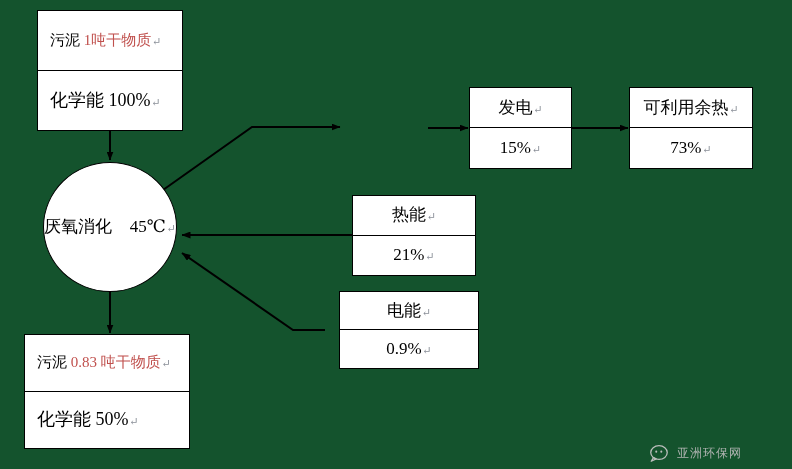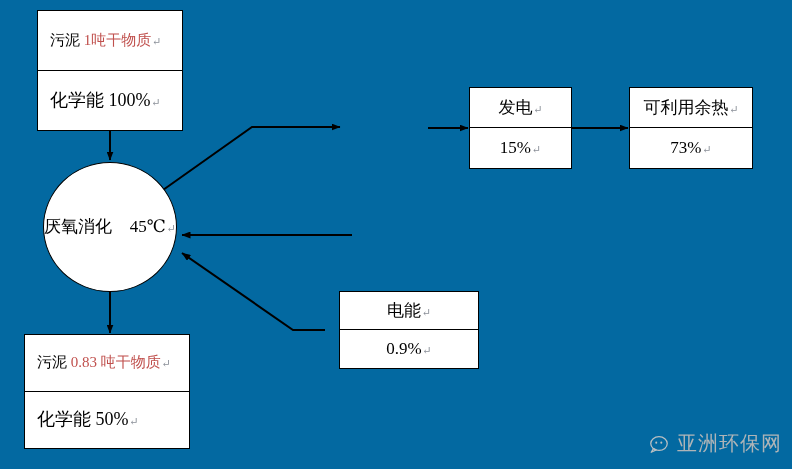--- a/index.html
+++ b/index.html
@@ -7,21 +7,21 @@
     padding: 0;
     background: #ffffff;
   }
   body {
     font-family: "Liberation Serif", "DejaVu Serif", serif;
   }
   #canvas {
     position: relative;
     width: 792px;
     height: 469px;
-    background: #0369a1;
+    background: #14532d;
     overflow: hidden;
   }
   svg.edges {
     position: absolute;
     left: 0;
     top: 0;
     width: 792px;
     height: 469px;
     pointer-events: none;
   }
@@ -93,23 +93,24 @@
     font-size: 17px;
   }
   
   .watermark {
     position: absolute;
     display: flex;
     align-items: center;
     gap: 7px;
     color: #b9b9b9;
     font-family: "Liberation Sans", sans-serif;
-    font-size: 20px;
+    font-size: 12px;
     letter-spacing: 1px;
     opacity: 0.95;
+    margin-top: 12px;
   }
   .watermark .wm-logo {
     width: 22px;
     height: 22px;
     flex: 0 0 auto;
     display: block;
   }
 </style>
 </head>
 <body>
@@ -205,20 +206,32 @@
         <span>可利用余热</span><span class="pilcrow">↵</span>
       </span>
     </div>
     <div class="cell bottom">
       <span class="cell-text">
         <span>73%</span><span class="pilcrow">↵</span>
       </span>
     </div>
   </div>
 
+  <div class="node-box stage" style="left:352px; top:195px; width:124px; height:81px;">
+    <div class="cell top">
+      <span class="cell-text">
+        <span>热能</span><span class="pilcrow">↵</span>
+      </span>
+    </div>
+    <div class="cell bottom">
+      <span class="cell-text">
+        <span>21%</span><span class="pilcrow">↵</span>
+      </span>
+    </div>
+  </div>
 
   <div class="node-box stage" style="left:339px; top:291px; width:140px; height:78px;">
     <div class="cell top">
       <span class="cell-text">
         <span>电能</span><span class="pilcrow">↵</span>
       </span>
     </div>
     <div class="cell bottom">
       <span class="cell-text">
         <span>0.9%</span><span class="pilcrow">↵</span>

